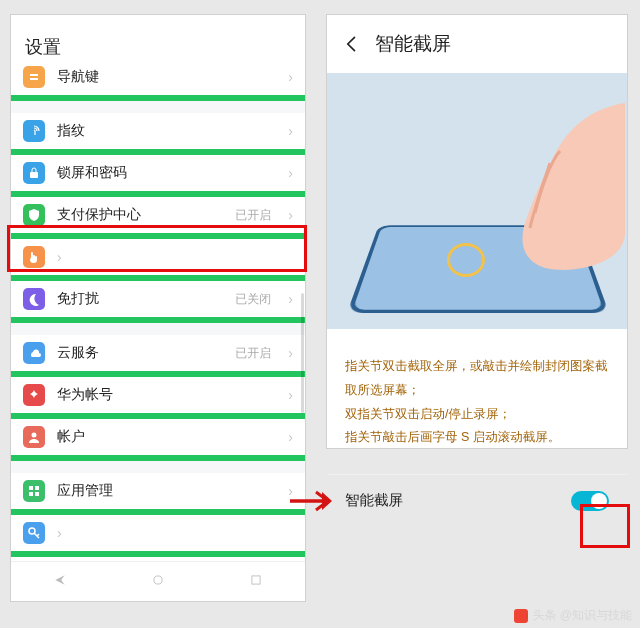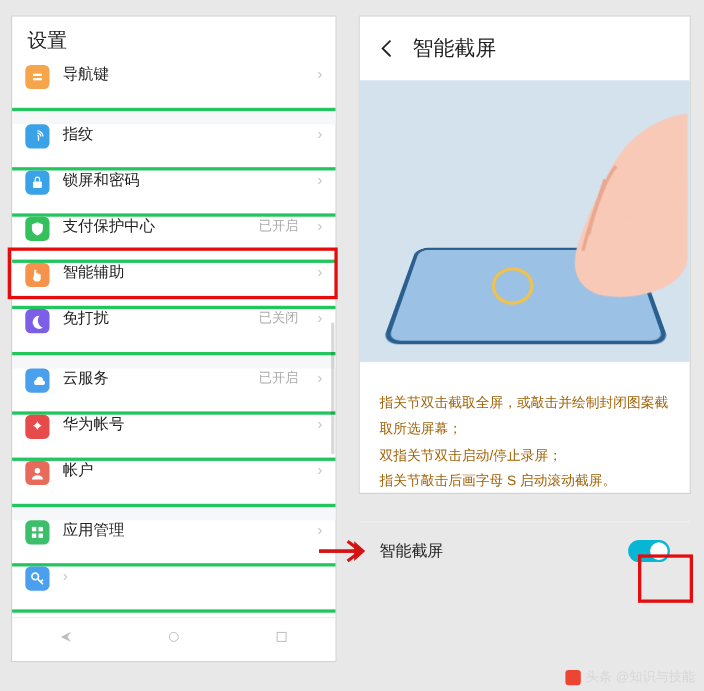--- a/index.html
+++ b/index.html
@@ -15,32 +15,32 @@
     background: #fff;
     border: 1px solid #d0d0d0;
   }
   .phone-left { left: 10px; top: 14px; width: 296px; height: 588px; }
   .phone-right { left: 326px; top: 14px; width: 302px; height: 435px; }
 
   
   .title-bar {
     height: 44px;
     display: flex;
-    align-items: center;
+    align-items: flex-end;
     padding: 0 14px;
     font-size: 18px;
     color: #222;
   }
   .list { }
   .row {
     height: 42px;
     display: flex;
-    align-items: flex-start;
+    align-items: center;
     padding: 0 12px 0 12px;
-    border-bottom: 3px solid #22c55e;
+    border-bottom: 6px solid #22c55e;
     position: relative;
   }
   .row .icon {
     width: 22px; height: 22px;
     border-radius: 5px;
     margin-right: 12px;
     display: flex;
     align-items: center;
     justify-content: center;
     flex-shrink: 0;
@@ -221,21 +221,20 @@
         <span class="label">支付保护中心</span>
         <span class="status">已开启</span>
         <span class="chev">›</span>
       </div>
       <div class="row">
         <span class="icon" style="background:#f6924a">
           <svg viewBox="0 0 14 14">
             <path d="M4 7V3a1 1 0 0 1 2 0v3a1 1 0 0 1 2 0v1a1 1 0 0 1 2 0v3c0 2-1 3-3 3H6c-2 0-3-2-3-3z" fill="#fff"></path>
           </svg>
         </span>
-        <span class="label">智能辅助</span>
         <span class="chev">›</span>
       </div>
       <div class="row">
         <span class="icon" style="background:#7c5fe6">
           <svg viewBox="0 0 14 14">
             <path d="M9 2a6 6 0 1 0 3 11A7 7 0 0 1 9 2z" fill="#fff"></path>
           </svg>
         </span>
         <span class="label">免打扰</span>
         <span class="status">已关闭</span>

